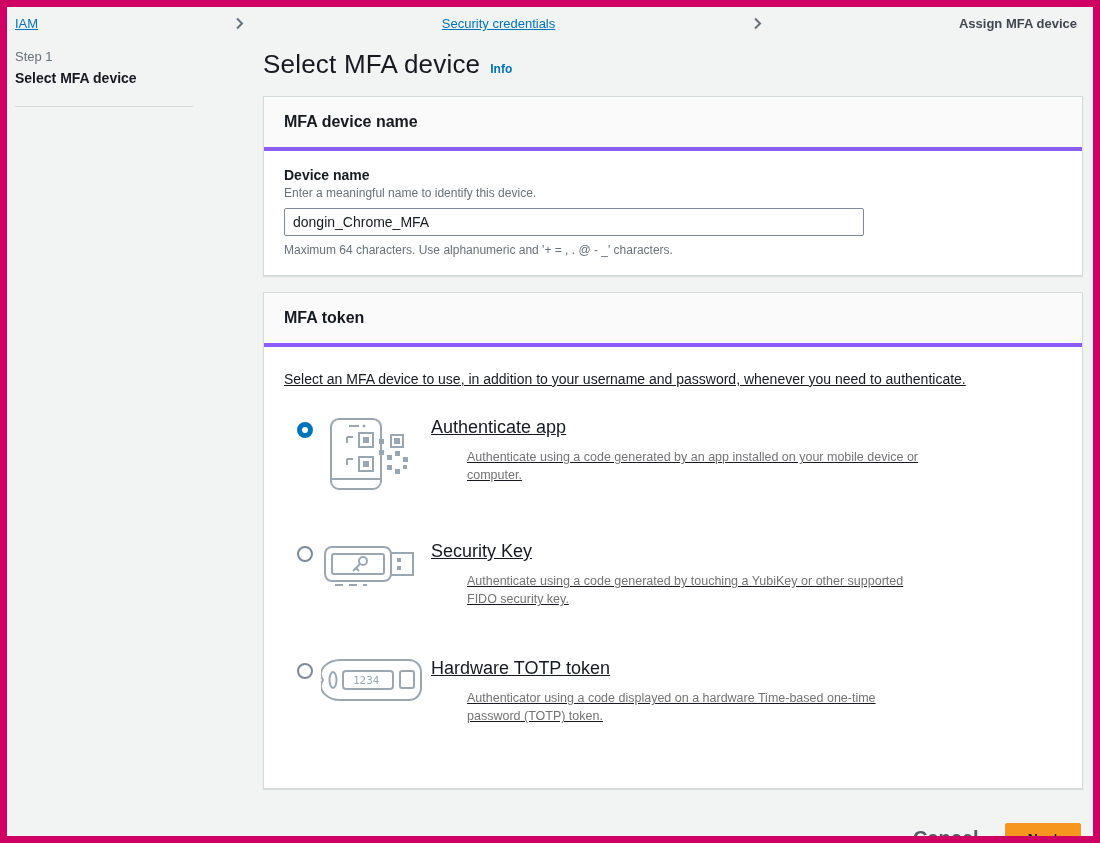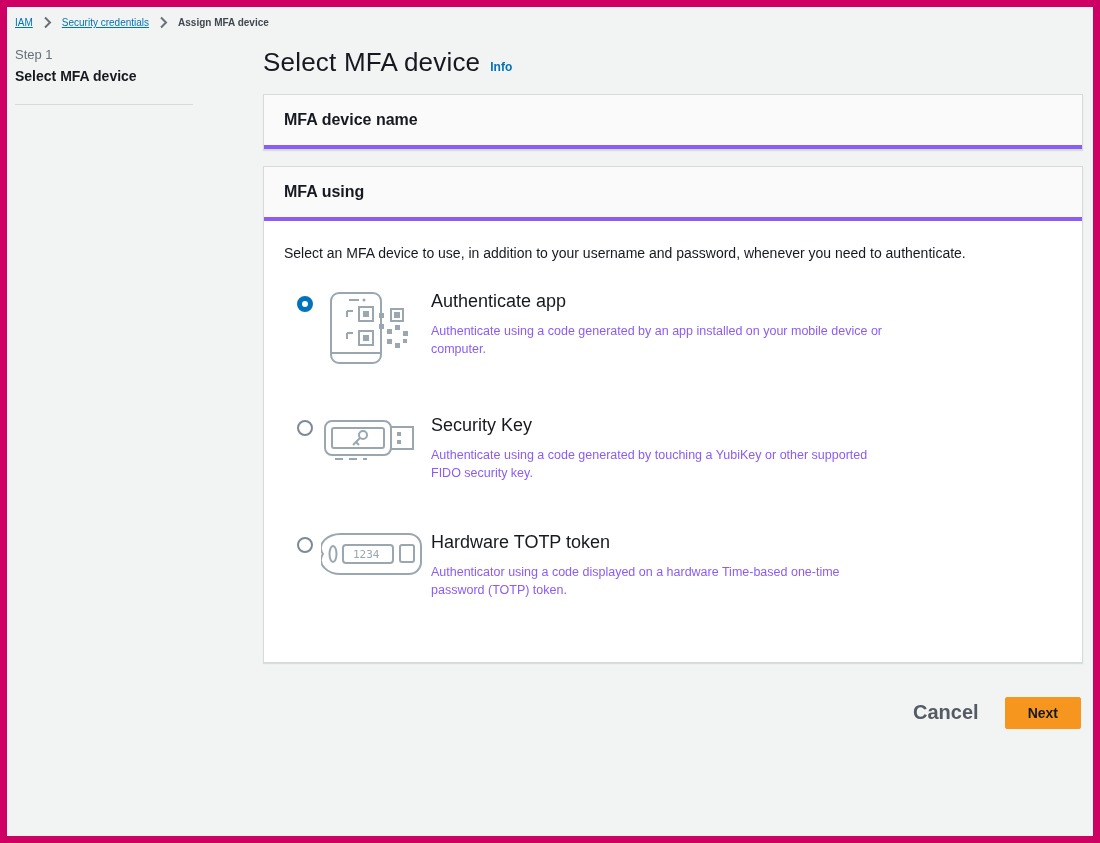--- a/index.html
+++ b/index.html
@@ -7,21 +7,21 @@
   body {
     font-family: "Liberation Sans", "DejaVu Sans", sans-serif;
     background: #F2F3F3;
     border: 7px solid #CE0063;
     overflow: hidden;
     color: #16191F;
   }
   
   .breadcrumb {
     display: flex; align-items: center; gap: 10px;
-    padding: 9px 16px 4px 8px; font-size: 10px;
+    padding: 9px 16px 4px 8px; font-size: 13px; justify-content: space-between;
   }
   .crumb-link { color: #0073BB; text-decoration: underline; font-weight: 400; cursor: pointer; }
   .crumb-current { color: #414750; font-weight: 700; }
   .crumb-sep { display: inline-flex; align-items: center; }
   
   .layout { display: flex; align-items: flex-start; }
   .sidebar { width: 256px; flex: 0 0 256px; padding: 14px 20px 0 8px; }
   .step-label { font-size: 13px; color: #687078; margin-bottom: 6px; }
   .step-title { font-size: 14px; }
   .step.active .step-title { font-weight: 700; color: #16191F; }
@@ -54,33 +54,33 @@
     width: 580px; height: 28px;
     font-family: "Liberation Sans", sans-serif;
     font-size: 14px; color: #16191F;
     padding: 3px 8px;
     border: 1px solid #7D8998; border-radius: 2px;
     background: #FFFFFF;
   }
   .constraint { font-size: 12px; color: #687078; margin-top: 7px; }
   
   .mfa-intro { font-size: 14px; color: #16191F; margin: 4px 0 30px 0; }
-  .mfa-card-body { padding: 20px 35px 62px 20px; }
+  .mfa-card-body { padding: 20px 35px 62px 20px; text-decoration: underline; }
   .option { display: flex; align-items: flex-start; margin-bottom: 50px; }
   .option:last-child { margin-bottom: 0; }
   .radio {
     width: 16px; height: 16px; border-radius: 50%;
     border: 2px solid #7D8998; background: #fff;
     margin: 5px 0 0 13px; flex: 0 0 16px; cursor: pointer;
   }
   .radio.checked { border: 5px solid #0073BB; }
   .option-icon { width: 118px; flex: 0 0 118px; display: flex; justify-content: center; }
   .option-text { padding-top: 0; }
   .option-label { font-size: 18px; font-weight: 400; color: #16191F; margin-bottom: 10px; }
-  .option-desc { font-size: 12.5px; line-height: 1.45; color: #8b5cf6; max-width: 460px; }
+  .option-desc { font-size: 12.5px; line-height: 1.45; color: #737373; max-width: 460px; margin-left: 36px; }
   .icon-stroke { stroke: #9BA7B0; fill: none; stroke-width: 2; }
   .icon-fill { fill: #9BA7B0; stroke: none; }
   
   .footer { display: flex; justify-content: flex-end; align-items: center; gap: 26px; padding: 18px 2px 0 0; }
   .btn-cancel {
     background: none; border: none; font-family: inherit;
     font-size: 20px; font-weight: 700; color: #545B64; cursor: pointer;
   }
   .btn-next {
     background: #F7961F; border: 1px solid #F7961F; border-radius: 2px;
@@ -120,25 +120,31 @@
   <main class="main">
     <div class="page-title-row">
       <h1 class="page-title">Select MFA device</h1>
       <span class="info-link">Info</span>
     </div>
 
     <section class="card">
       <div class="card-header">
         <span class="card-title">MFA device name</span>
       </div>
+      <div class="card-body">
+        <div class="field-label">Device name</div>
+        <div class="field-hint">Enter a meaningful name to identify this device.</div>
+        <input class="text-input" type="text" value="dongin_Chrome_MFA" style="">
+        <div class="constraint">Maximum 64 characters. Use alphanumeric and '+ = , . @ - _' characters.</div>
+      </div>
     </section>
 
     <section class="card">
       <div class="card-header">
-        <span class="card-title">MFA using</span>
+        <span class="card-title">MFA token</span>
       </div>
       <div class="card-body mfa-card-body">
         <p class="mfa-intro">Select an MFA device to use, in addition to your username and password, whenever you need to authenticate.</p>
 
         <div class="option">
           <span class="radio checked"></span>
           <span class="option-icon">
             <svg width="86" height="74" viewBox="0 0 86 74">
               <rect class="icon-stroke" x="2" y="2" width="50" height="70" rx="8"></rect>
               <line class="icon-stroke" x1="20" y1="9" x2="30" y2="9"></line>

